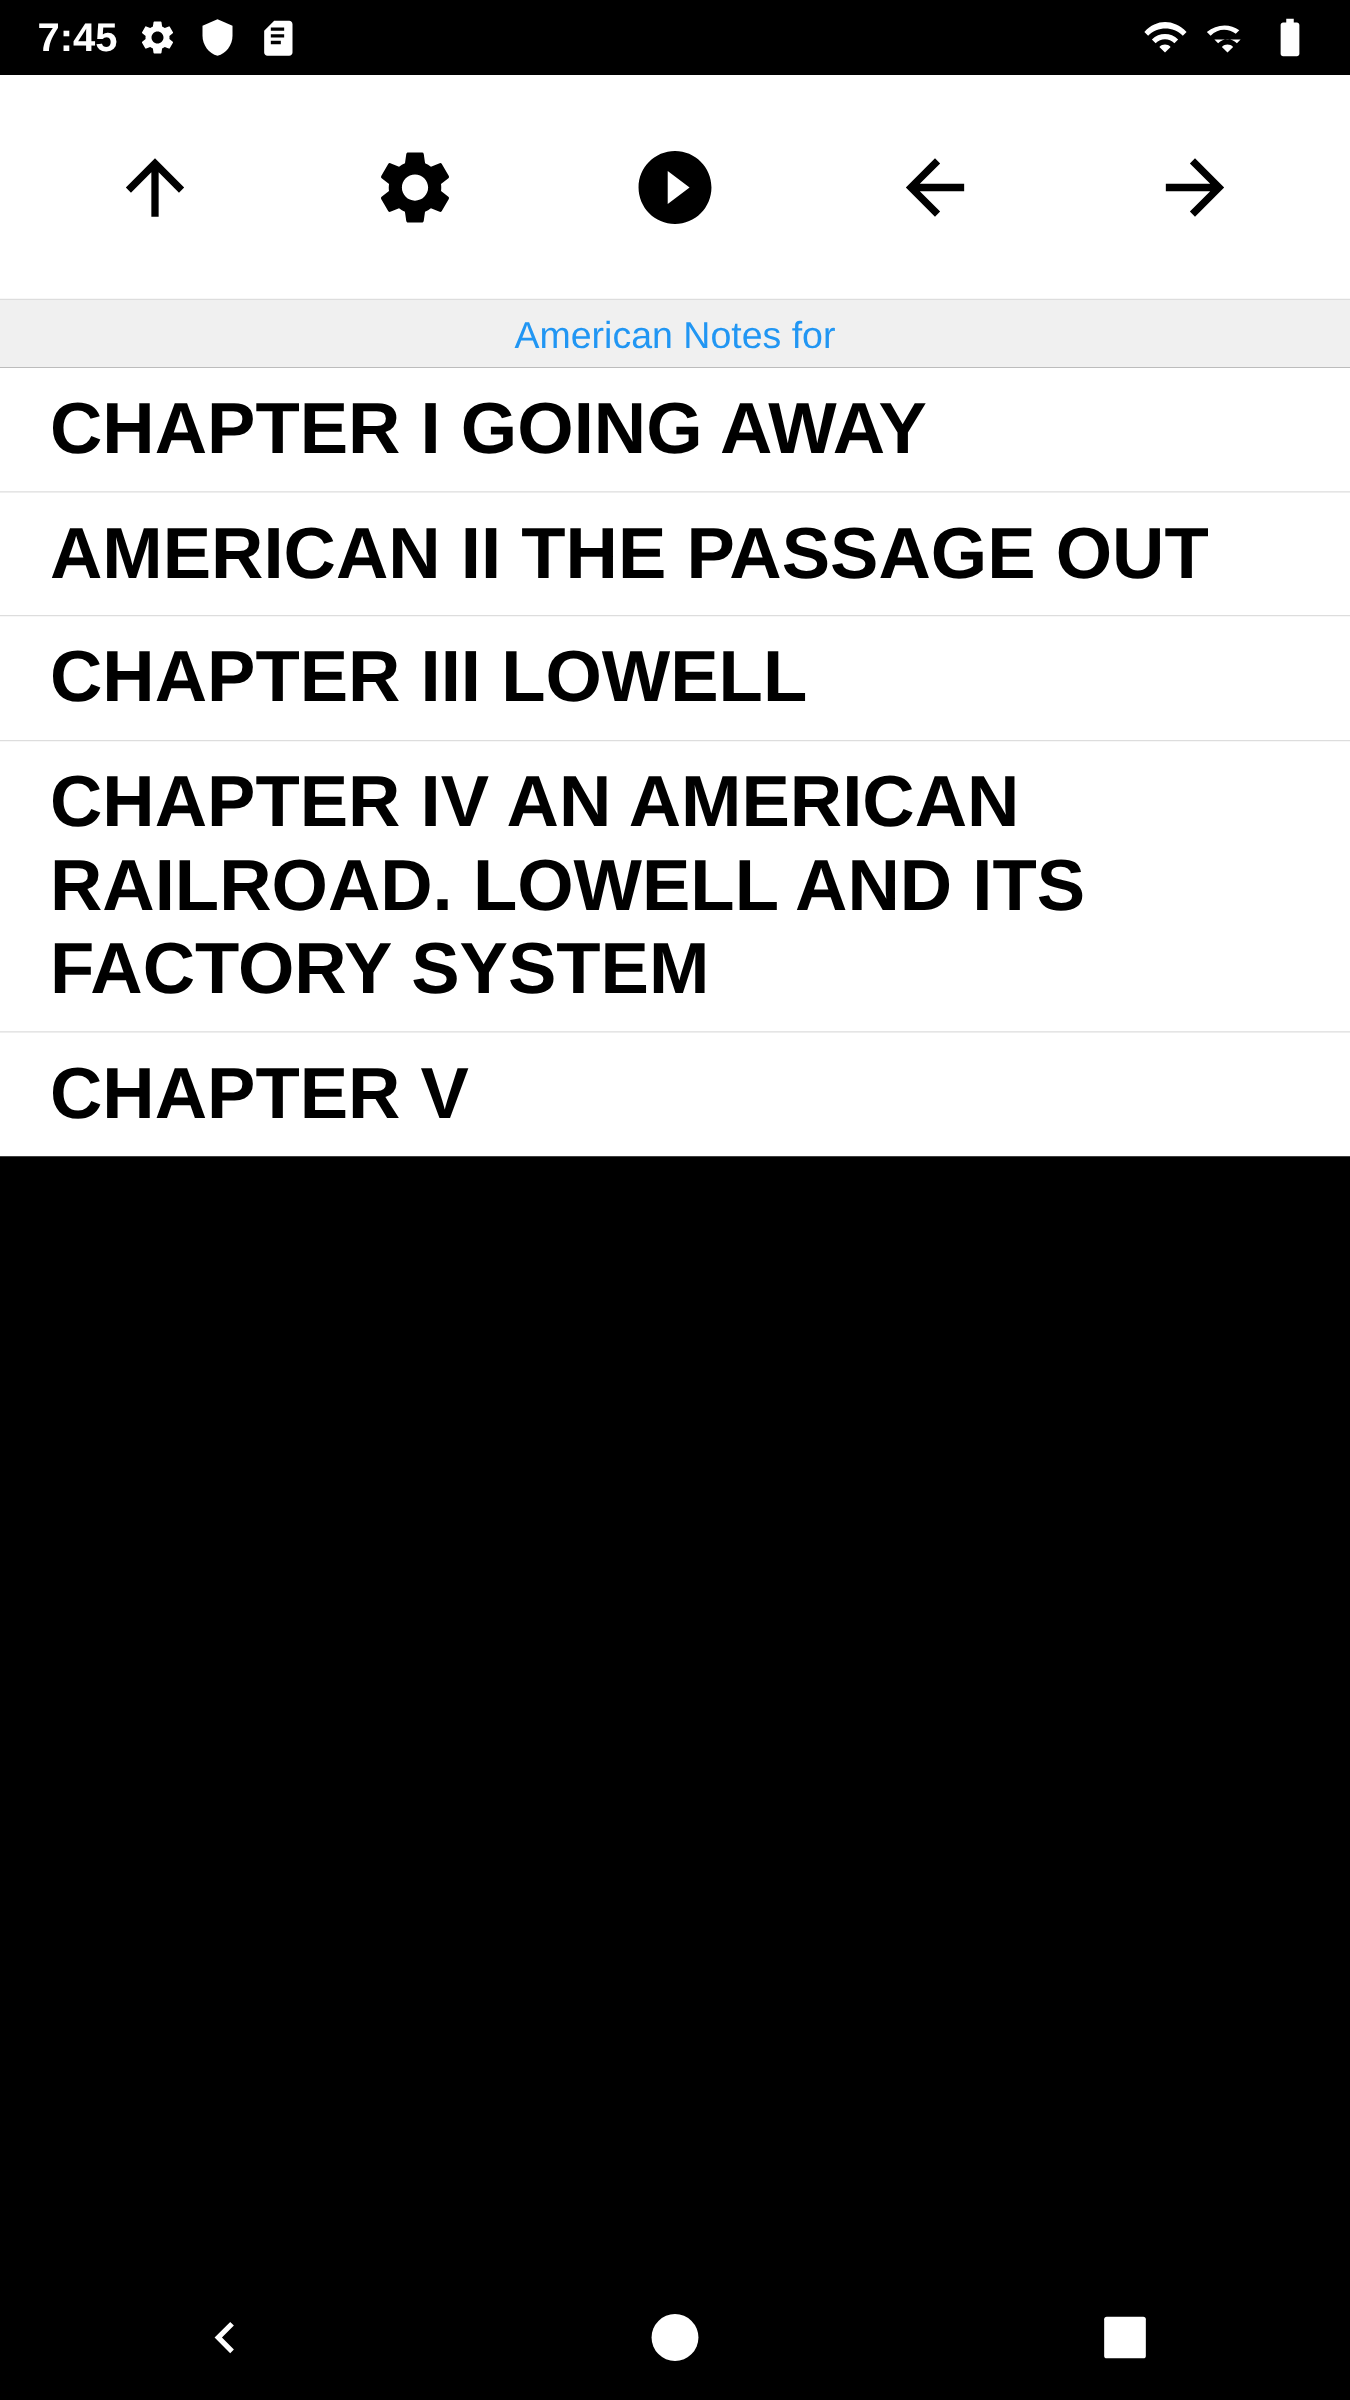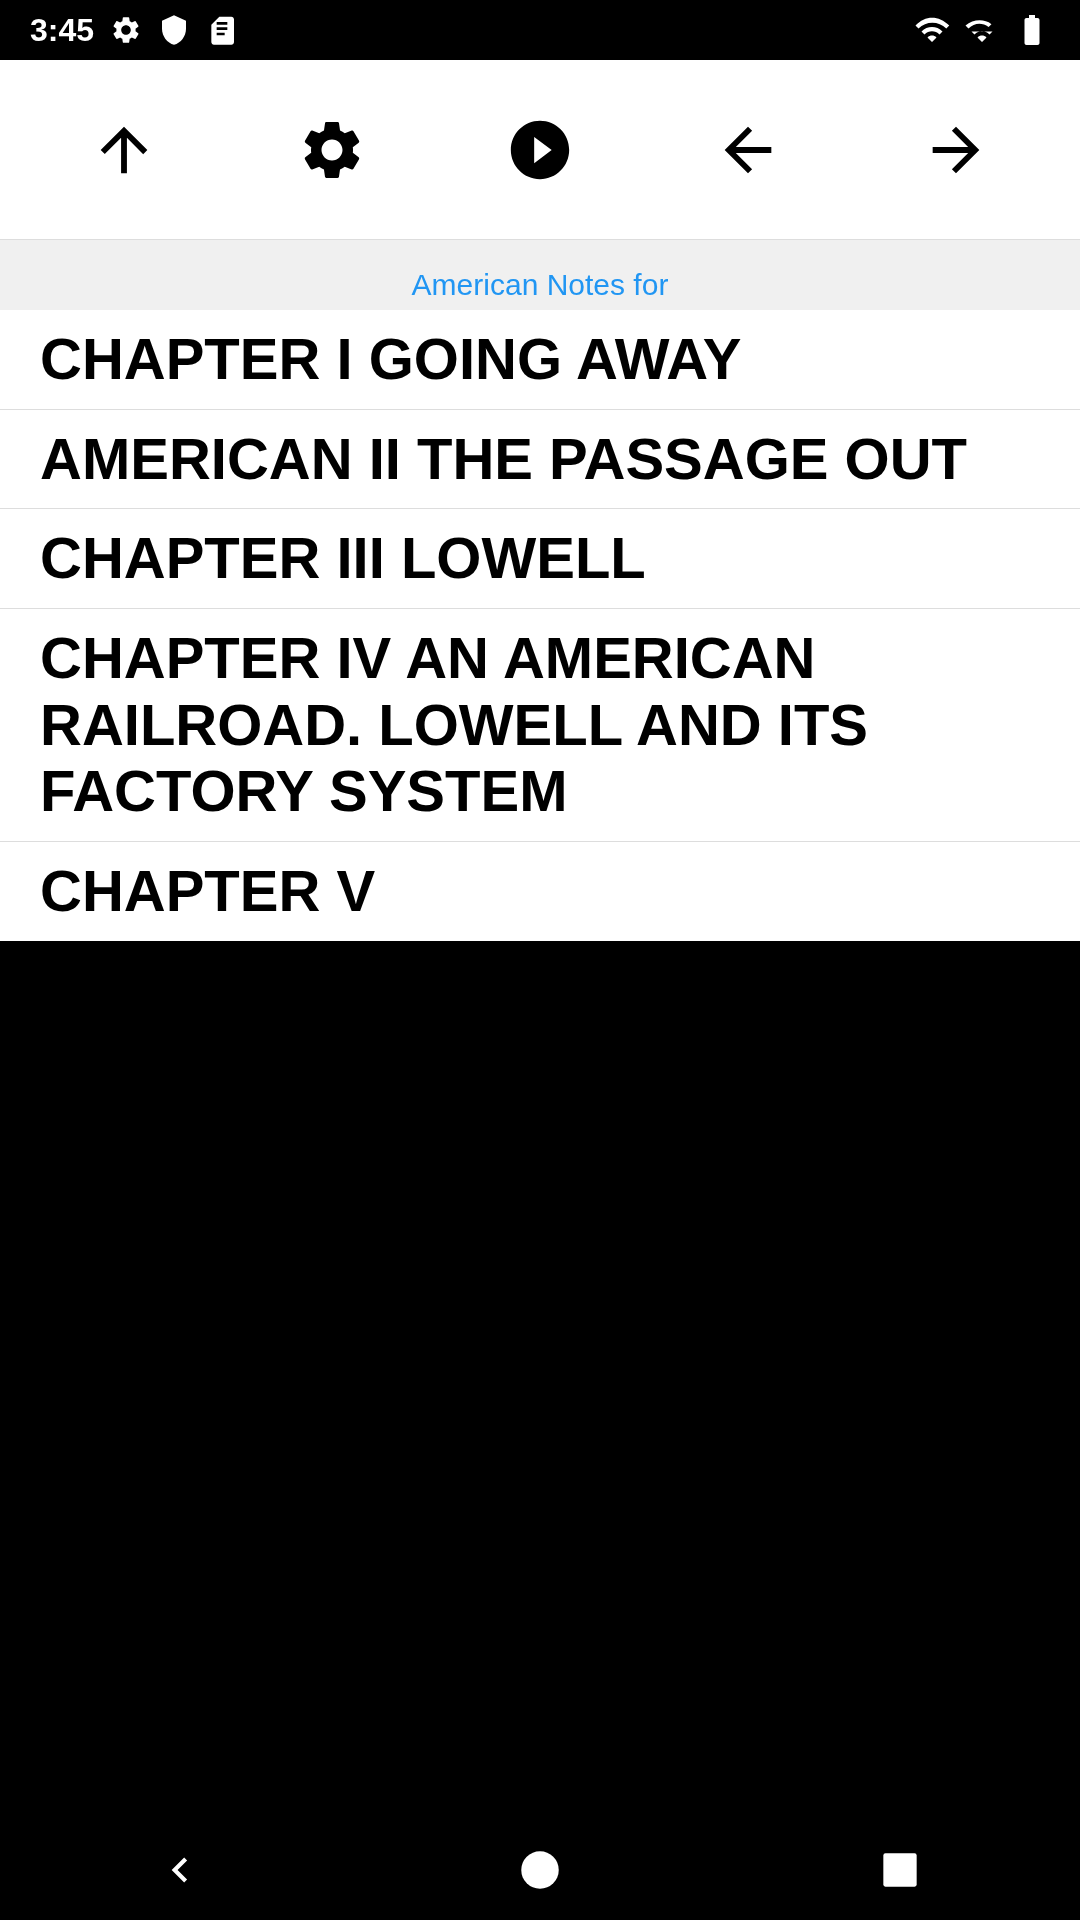--- a/index.html
+++ b/index.html
@@ -73,21 +73,21 @@
       fill: #000;
     }
 
     
     .header-area {
       width: 100%;
       background: #f0f0f0;
       display: flex;
       flex-direction: column;
       align-items: center;
-      padding: 28px 0 0 0;
+      padding: 12px 0 0 0;
     }
 
     .header-small-title {
       color: #2196F3;
       font-size: 30px;
       text-align: center;
       padding-bottom: 8px;
     }
 
     .header-main-title {
@@ -146,21 +146,21 @@
       width: 50px;
       height: 50px;
       fill: #fff;
     }
   </style>
 </head>
 <body>
 
 <div class="status-bar">
   <div class="status-left">
-    <span class="status-time">3:45</span>
+    <span class="status-time">7:45</span>
 
     <svg width="32" height="32" viewBox="0 0 24 24" fill="white">
       <path d="M19.14 12.94c.04-.3.06-.61.06-.94s-.02-.64-.07-.94l2.03-1.58a.49.49 0 0 0 .12-.61l-1.92-3.32a.49.49 0 0 0-.59-.22l-2.39.96a7.01 7.01 0 0 0-1.62-.94l-.36-2.54a.484.484 0 0 0-.48-.41h-3.84c-.24 0-.43.17-.47.41l-.36 2.54a7.33 7.33 0 0 0-1.62.94l-2.39-.96c-.22-.08-.47 0-.59.22L2.74 8.87a.48.48 0 0 0 .12.61l2.03 1.58c-.05.3-.09.63-.09.94s.02.64.07.94l-2.03 1.58a.49.49 0 0 0-.12.61l1.92 3.32c.12.22.37.29.59.22l2.39-.96c.5.38 1.03.7 1.62.94l.36 2.54c.05.24.24.41.48.41h3.84c.24 0 .44-.17.47-.41l.36-2.54a7.33 7.33 0 0 0 1.62-.94l2.39.96c.22.08.47 0 .59-.22l1.92-3.32a.49.49 0 0 0-.12-.61l-2.01-1.58zM12 15.6c-1.98 0-3.6-1.62-3.6-3.6s1.62-3.6 3.6-3.6 3.6 1.62 3.6 3.6-1.62 3.6-3.6 3.6z"></path>
     </svg>
 
     <svg width="32" height="32" viewBox="0 0 24 24" fill="white">
       <path d="M12 1L3 5v6c0 5.55 3.84 10.74 9 12 5.16-1.26 9-6.45 9-12V5l-9-4z"></path>
     </svg>
 
     <svg width="32" height="32" viewBox="0 0 24 24" fill="white">

